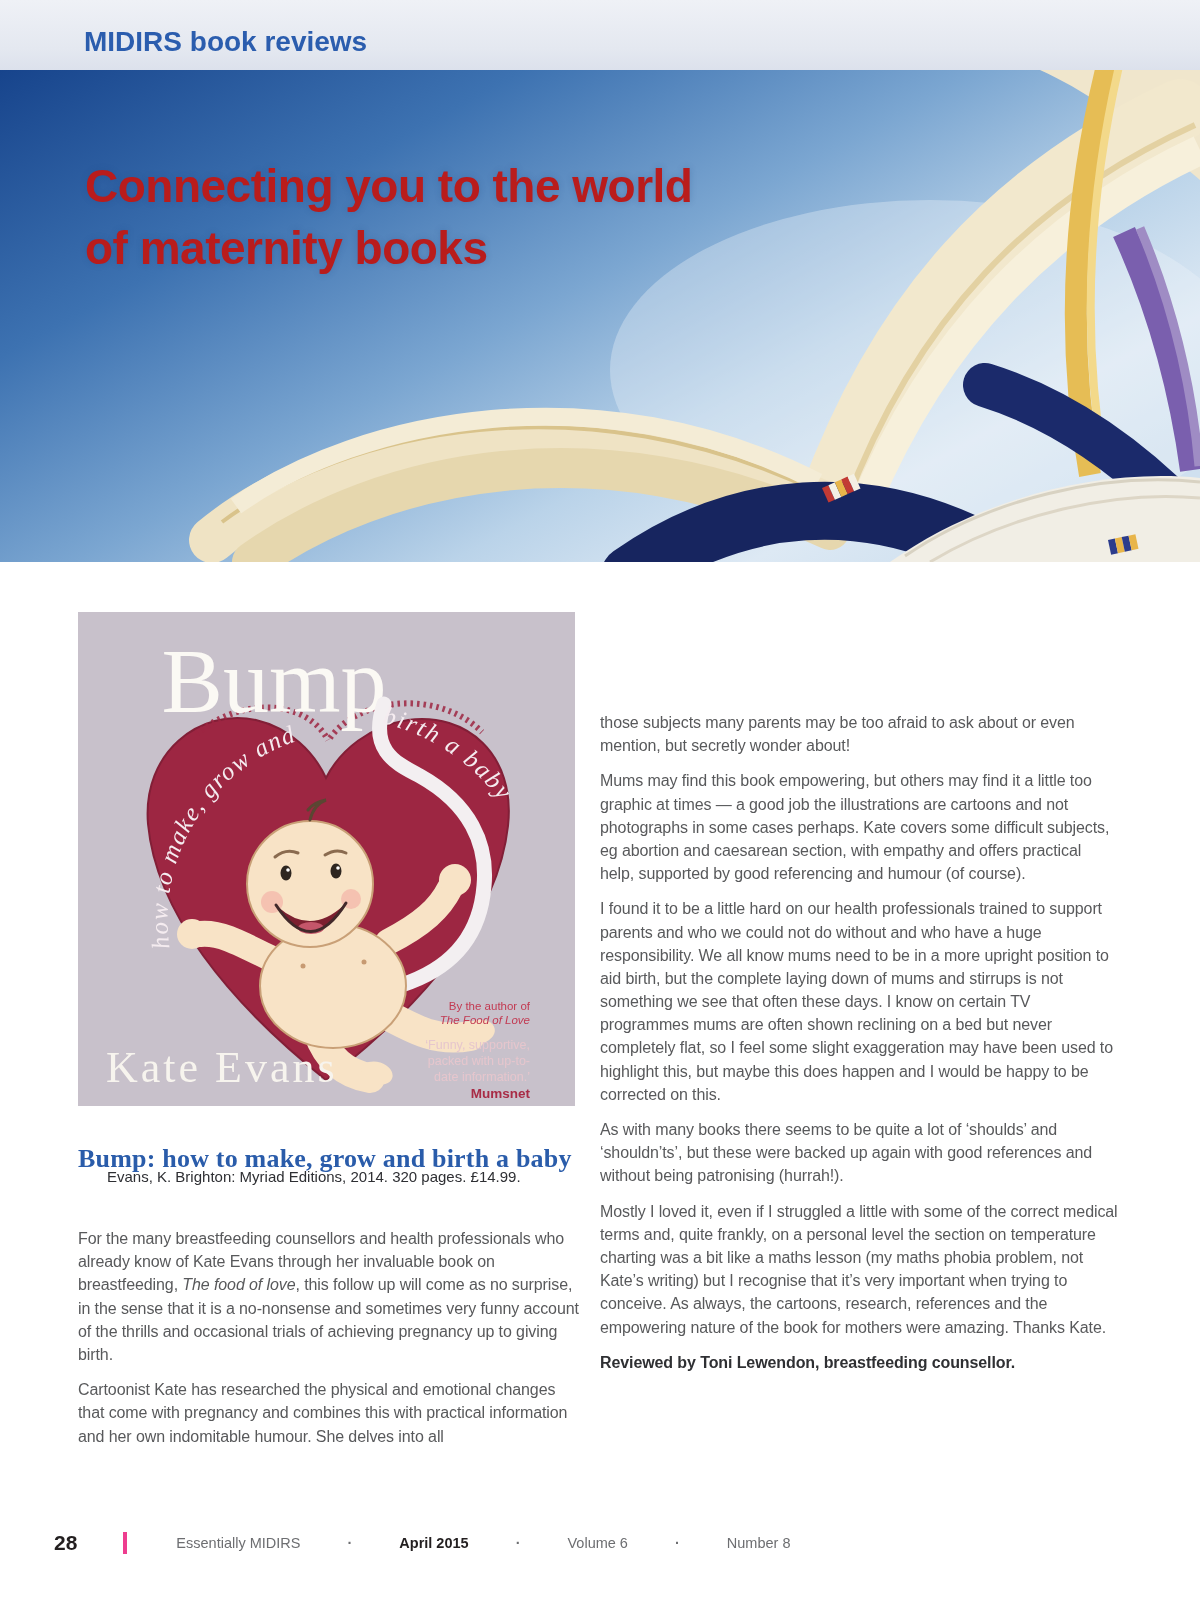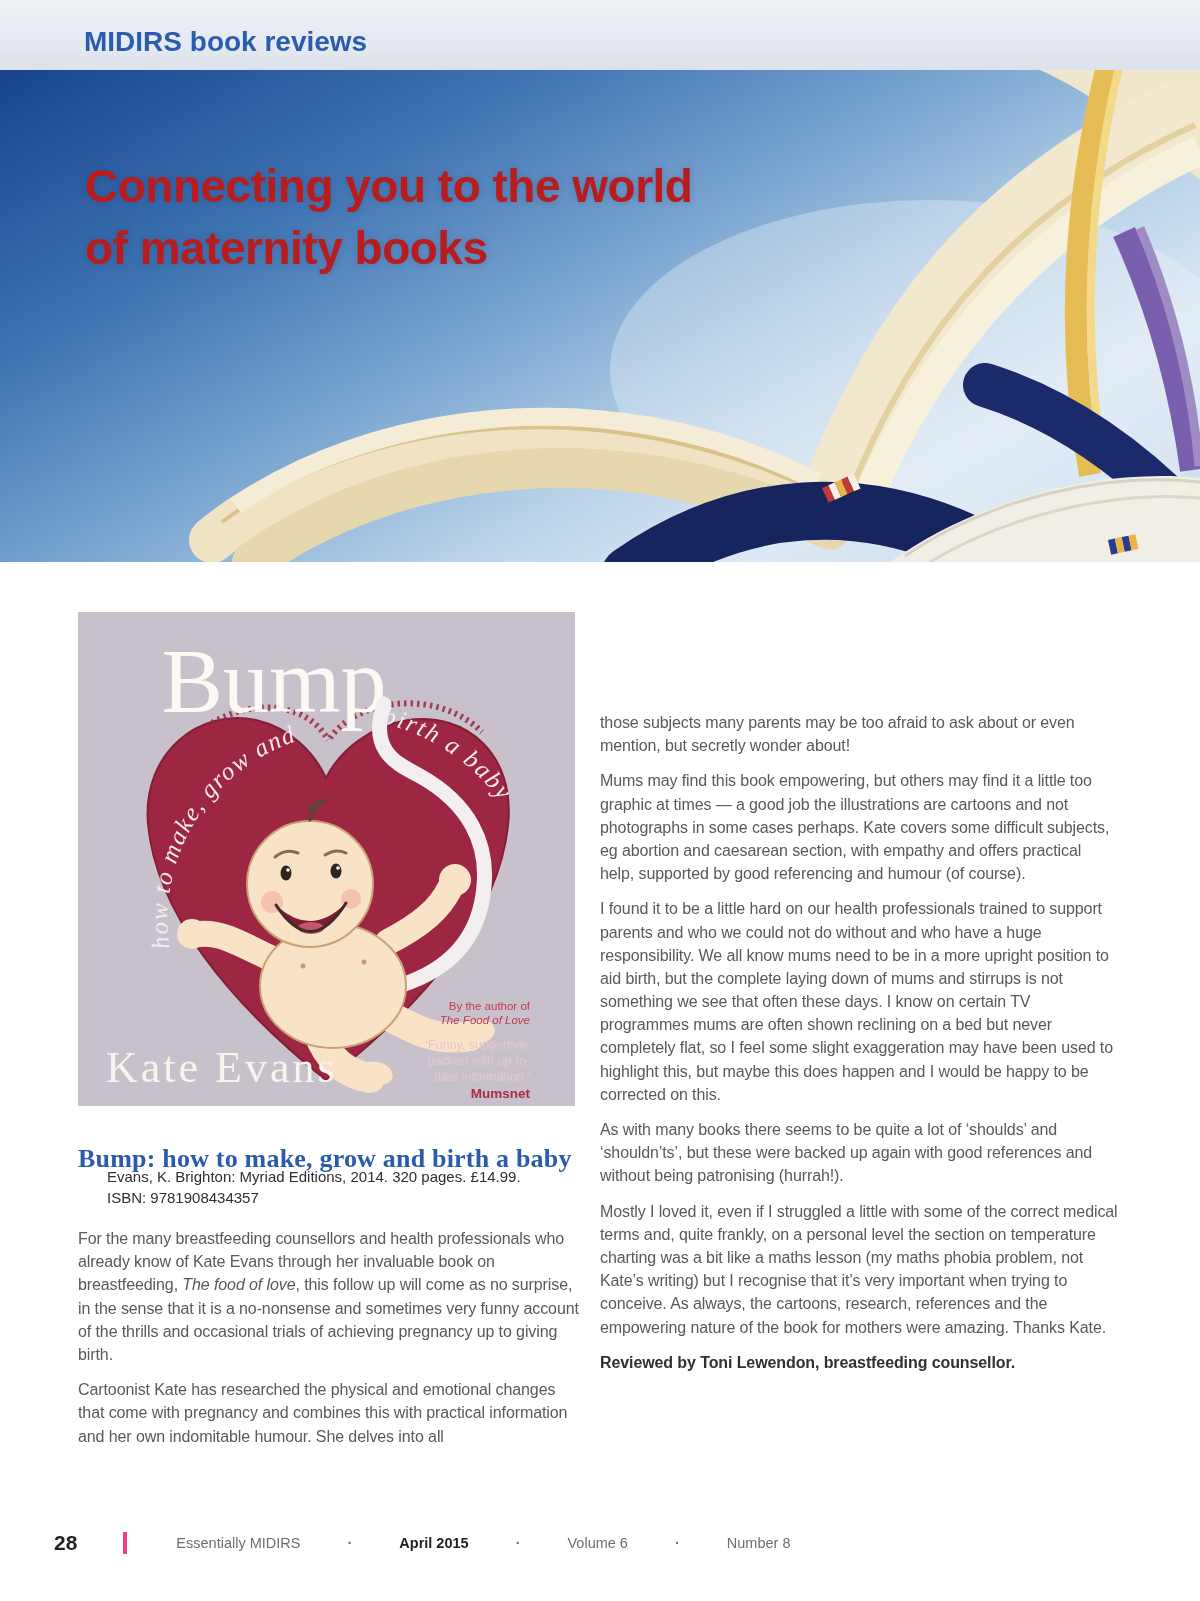--- a/index.html
+++ b/index.html
@@ -197,21 +197,20 @@
     <text x="452" y="453" text-anchor="end" font-size="12.5" fill="#e6c6cd">packed with up-to-</text>
     <text x="452" y="469" text-anchor="end" font-size="12.5" fill="#e6c6cd">date information.’</text>
     <text x="452" y="486" text-anchor="end" font-size="13.5" font-weight="bold" fill="#a82c46">Mumsnet</text>
   </svg>
 </div>
 
 <h2 class="review-heading">Bump: how to make, grow and birth a baby</h2>
 
 <div class="citation">
   <div>Evans, K. Brighton: Myriad Editions, 2014. 320 pages. £14.99.</div>
-  <div>ISBN: 9781908434357</div>
 </div>
 
 <div class="col-left">
     <p class="body-para"><span>For the many breastfeeding counsellors and health professionals who already know of Kate Evans through her invaluable book on breastfeeding, </span><span class="it">The food of love</span><span>, this follow up will come as no surprise, in the sense that it is a no-nonsense and sometimes very funny account of the thrills and occasional trials of achieving pregnancy up to giving birth.</span></p>
     <p class="body-para"><span>Cartoonist Kate has researched the physical and emotional changes that come with pregnancy and combines this with practical information and her own indomitable humour.  She delves into all</span></p>
   </div>
 <div class="col-right">
     <p class="body-para"><span>those subjects many parents may be too afraid to ask about or even mention, but secretly wonder about!</span></p>
     <p class="body-para"><span>Mums may find this book empowering, but others may find it a little too graphic at times — a good job the illustrations are cartoons and not photographs in some cases perhaps.  Kate covers some difficult subjects, eg abortion and caesarean section, with empathy and offers practical help, supported by good referencing and humour (of course).</span></p>
     <p class="body-para"><span>I found it to be a little hard on our health professionals trained to support parents and who we could not do without and who have a huge responsibility.  We all know mums need to be in a more upright position to aid birth, but the complete laying down of mums and stirrups is not something we see that often these days.  I know on certain TV programmes mums are often shown reclining on a bed but never completely flat, so I feel some slight exaggeration may have been used to highlight this, but maybe this does happen and I would be happy to be corrected on this.</span></p>

